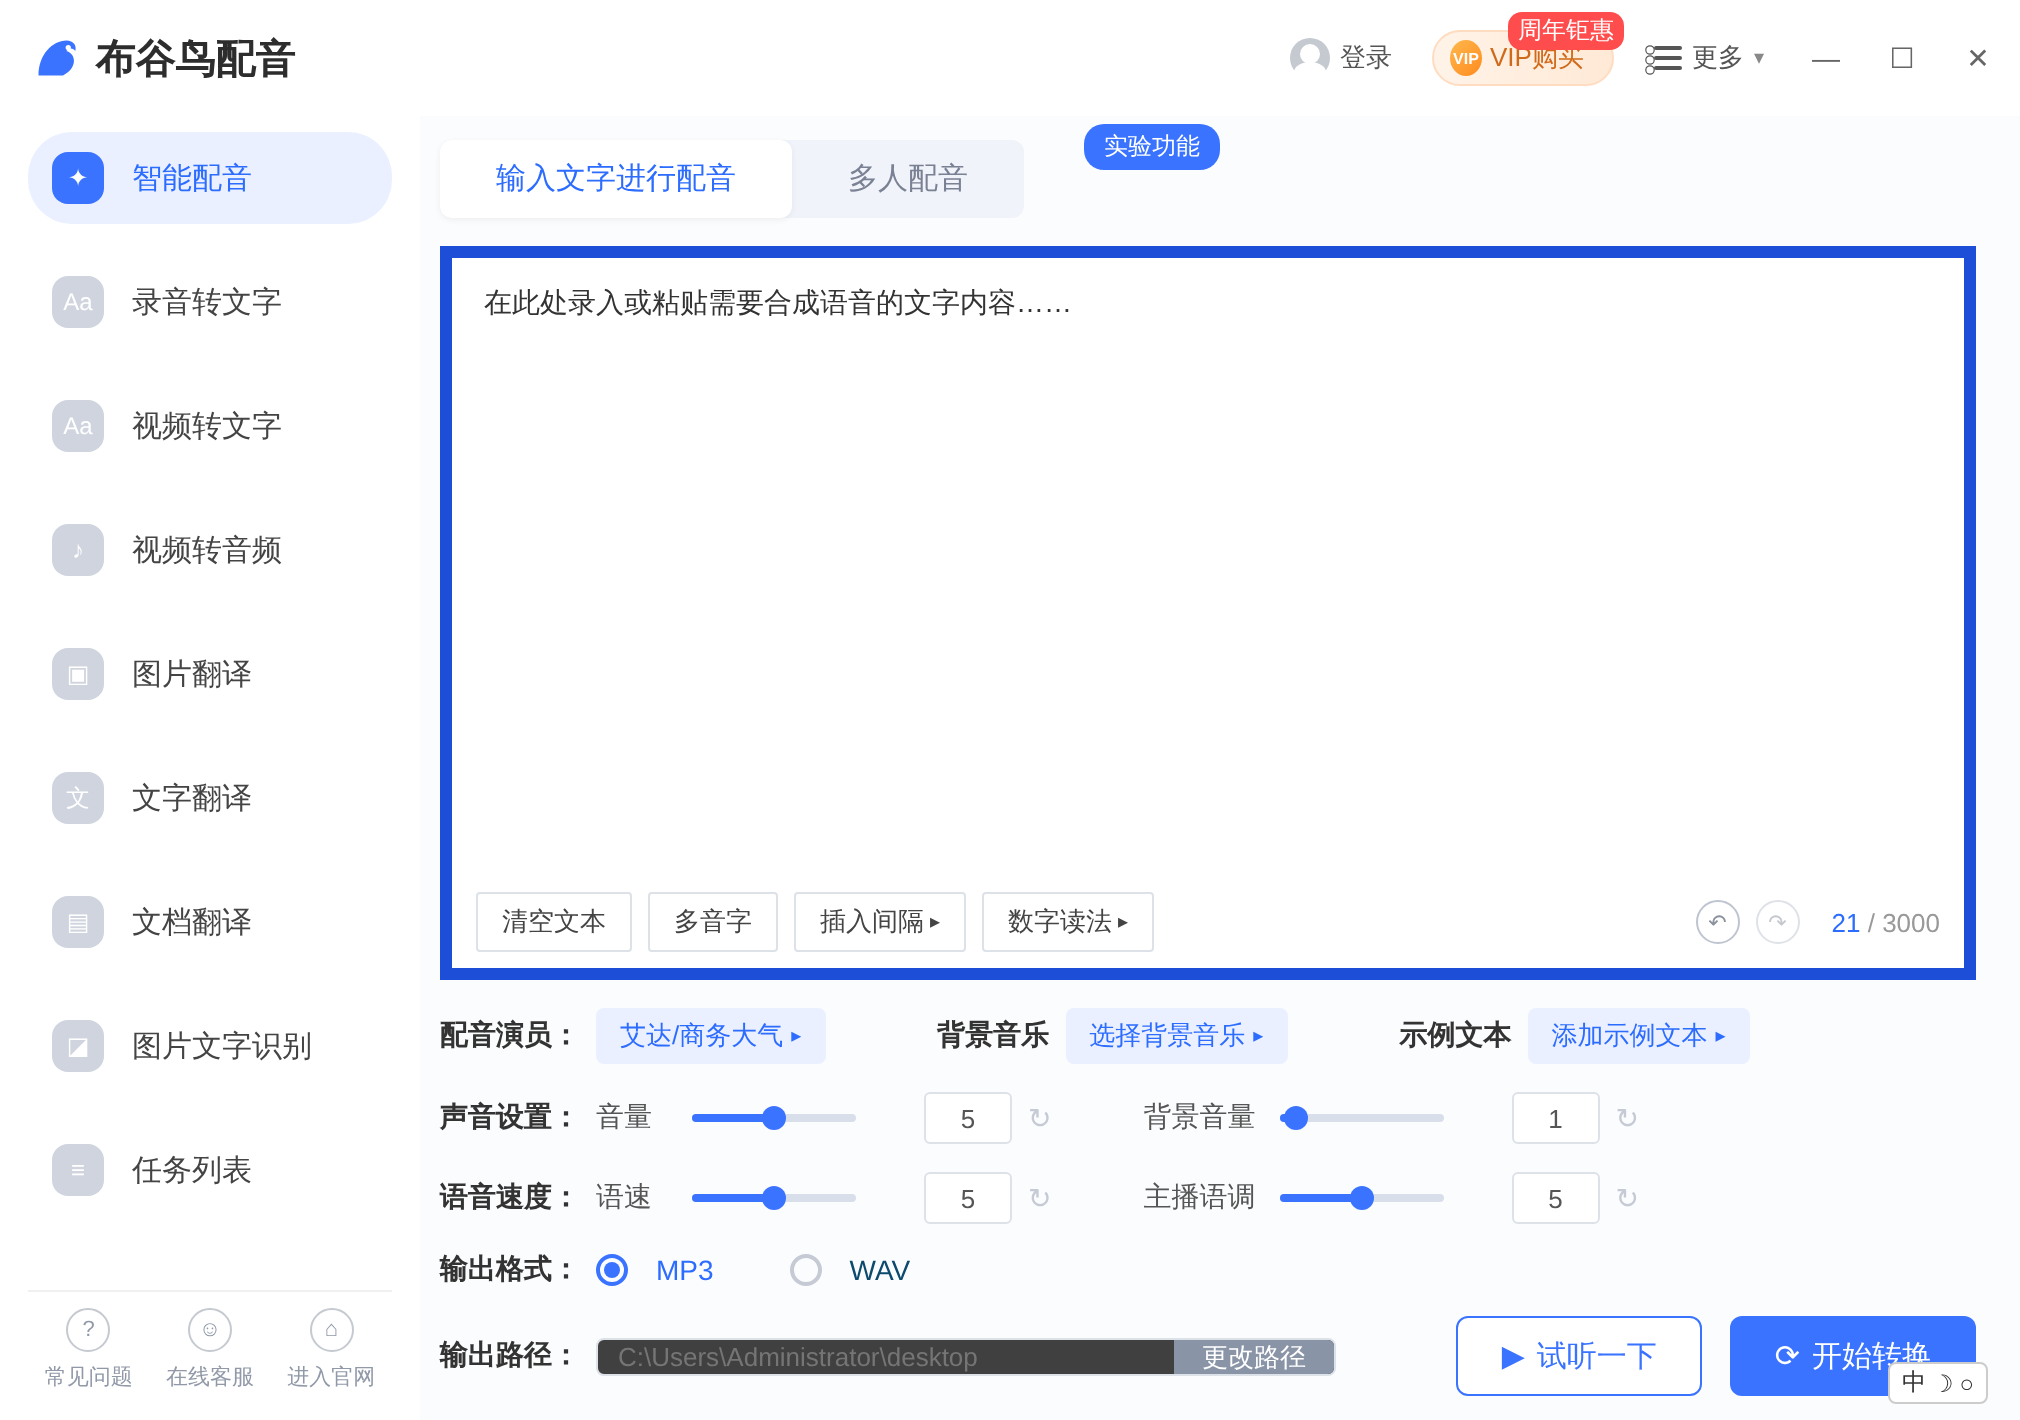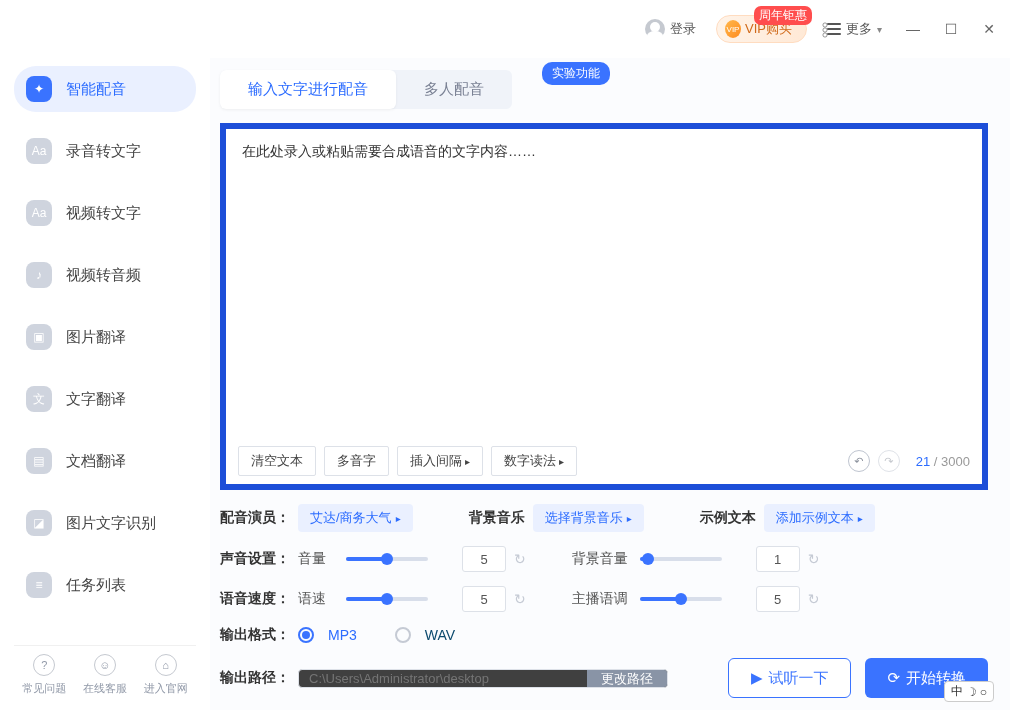--- a/index.html
+++ b/index.html
@@ -10,21 +10,21 @@
 .titlebar { height: 58px; display: flex; align-items: center; padding: 0 14px; }
 .logo { display: flex; align-items: center; gap: 6px; }
 .logo-icon { width: 28px; height: 28px; }
 .app-title { font-size: 20px; font-weight: 600; color: #2d2d2d; }
 .titlebar-spacer { flex: 1; }
 .tb-item { display: flex; align-items: center; gap: 5px; font-size: 13px; color: #555; cursor: pointer; padding: 4px 6px; margin-left: 8px; }
 .avatar-icon { width: 20px; height: 20px; background: #c5c9d0; border-radius: 50%; position: relative; }
 .avatar-icon::before { content:""; position:absolute; top:3px; left:5px; width:10px; height:10px; background:#fff; border-radius:50%; }
 .avatar-icon::after { content:""; position:absolute; bottom:-2px; left:2px; width:16px; height:10px; background:#fff; border-radius:50% 50% 0 0; }
 .vip-pill { position: relative; display:flex; align-items:center; gap:4px; background: linear-gradient(90deg,#fff3e8,#ffe9d6); border:1px solid #ffdcc0; border-radius: 16px; padding: 4px 14px 4px 8px; font-size: 13px; color: #d06a1a; }
-.vip-badge { width:16px; height:18px; background: linear-gradient(135deg,#ffb84d,#ff8b1f); border-radius:50%; display:flex; align-items:center; justify-content:center; color:#fff; font-size:8px; font-weight:normal; }
+.vip-badge { width:16px; height:18px; background: linear-gradient(135deg,#ffb84d,#ff8b1f); border-radius:50%; display:flex; align-items:center; justify-content:center; color:#fff; font-size:8px; font-weight:bold; }
 .vip-promo { position:absolute; top:-10px; right:-6px; background:#ff4d4d; color:#fff; font-size:12px; padding:1px 5px; border-radius:7px; }
 .more-icon { display:inline-flex; flex-direction:column; gap:3px; }
 .more-icon i { width:14px; height:2px; background:#555; border-radius:1px; position:relative; }
 .more-icon i::after{content:"";position:absolute;left:-6px;top:-2px;width:6px;height:6px;border:1.5px solid #555;border-radius:50%;transform:scale(.6);}
 .win-btns { display:flex; gap:24px; margin-left:18px; }
 .win-btn { width:14px; height:14px; display:flex; align-items:center; justify-content:center; color:#666; cursor:pointer; font-size:14px; }
 
 
 .body { flex:1; display:flex; min-height:0; }
 
@@ -91,20 +91,27 @@
 
 .gap { width:30px; }
 .gap2 { width:40px; }
 </style>
 </head>
 <body>
 
 <div class="window">
 
   <div class="titlebar">
+    <div class="logo">
+      <svg class="logo-icon" viewBox="0 0 32 32">
+          <path fill="#3a73ff" d="M6 26 C6 14 14 6 22 6 C26 6 28 9 27 12 C26 10 23 10 22 12 C28 14 28 22 20 26 Z"></path>
+          <circle cx="23" cy="10" r="1.5" fill="#fff"></circle>
+        </svg>
+      <span class="app-title">布谷鸟配音</span>
+    </div>
     <div class="titlebar-spacer"></div>
     <div class="tb-item">
       <span class="avatar-icon"></span>
       <span>登录</span>
     </div>
     <div class="tb-item">
       <div class="vip-pill">
         <span class="vip-badge">VIP</span>
         <span>VIP购买</span>
         <span class="vip-promo">周年钜惠</span>

